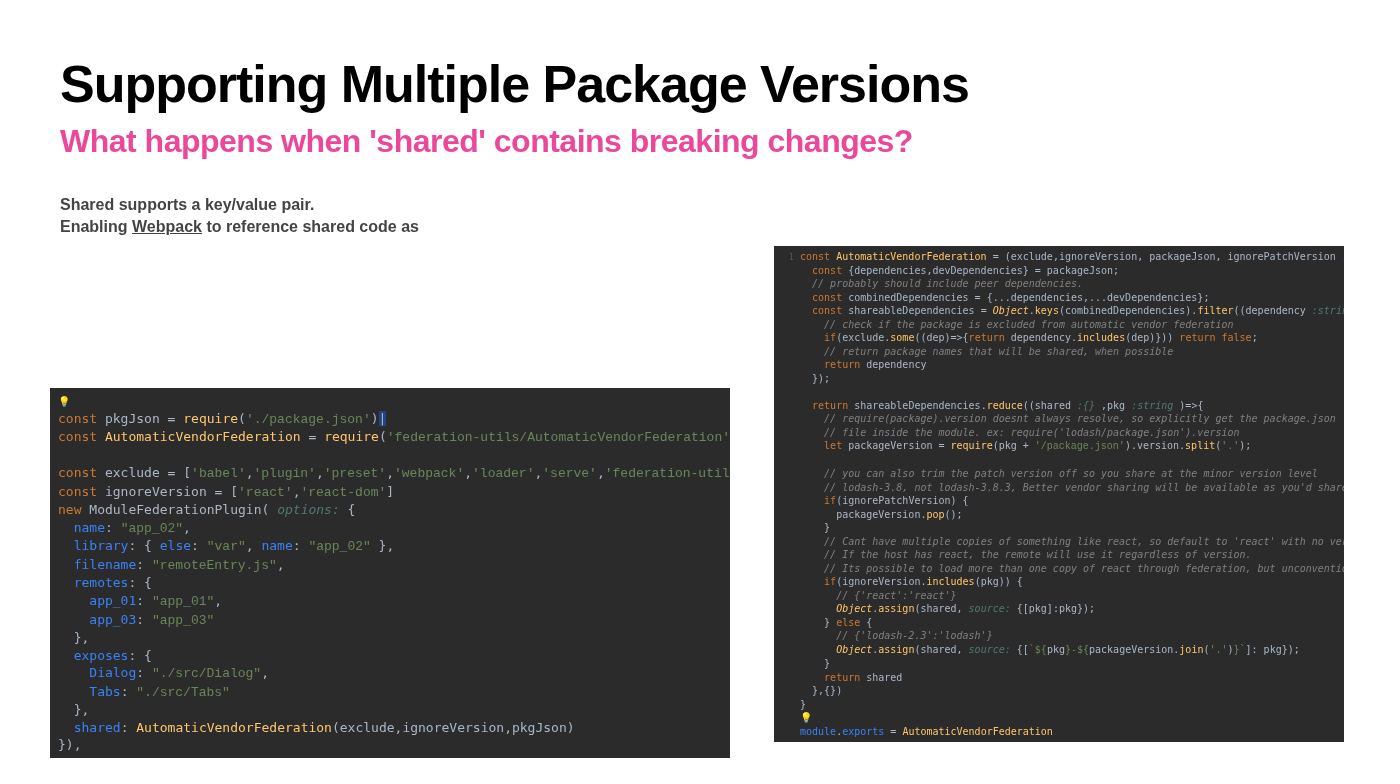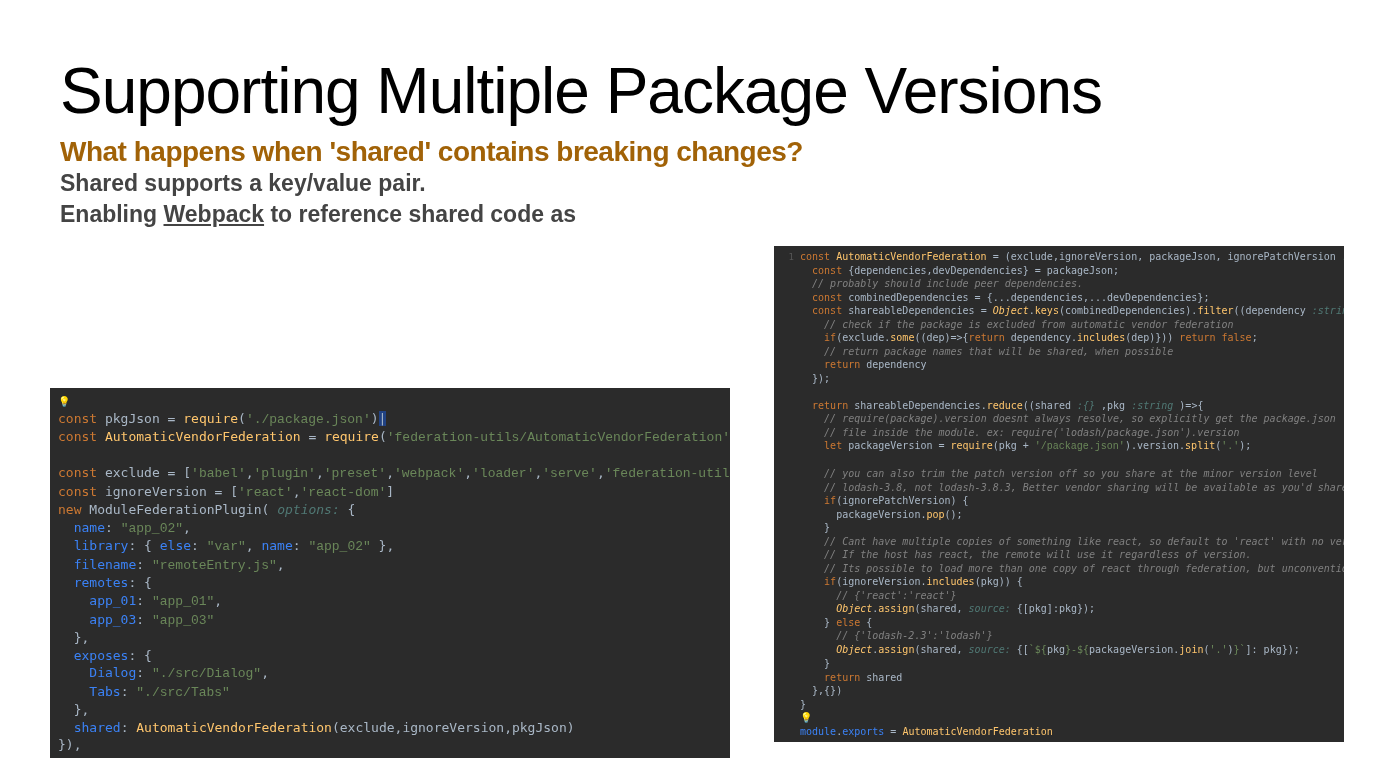--- a/index.html
+++ b/index.html
@@ -1,20 +1,20 @@
 <!DOCTYPE html>
 <html><head>
 <meta charset="utf-8">
 <style>
   * { margin: 0; padding: 0; box-sizing: border-box; }
   body { width: 1400px; height: 784px; background: #fff; font-family: -apple-system, BlinkMacSystemFont, "Helvetica Neue", Arial, sans-serif; overflow: hidden; }
   .slide { padding: 56px 60px 0 60px; }
-  h1 { font-size: 64px; font-weight: 400; color: #000; letter-spacing: -1px; line-height: 1.1; }
-  h2 { font-size: 28px; font-weight: 600; color: #a16207; margin-top: 10px; letter-spacing: -0.5px; }
-  .desc { font-size: 23px; font-weight: 600; color: #444; line-height: 1.35; max-width: 620px; }
+  h1 { font-size: 52px; font-weight: 700; color: #000; letter-spacing: -1px; line-height: 1.1; }
+  h2 { font-size: 32px; font-weight: 600; color: #ec4899; margin-top: 10px; letter-spacing: -0.5px; }
+  .desc { font-size: 16px; font-weight: 600; color: #444; margin-top: 34px; line-height: 1.35; max-width: 620px; }
   .desc .webpack { text-decoration: underline; }
   .codewrap { position: absolute; }
   .code-left { left: 50px; top: 388px; width: 680px; }
   .code-right { left: 774px; top: 246px; width: 570px; }
   pre { background: #2b2b2b; font-family: "Menlo", "Consolas", monospace; font-size: 13px; line-height: 1.35; padding: 4px 0 4px 8px; color: #a9b7c6; overflow: hidden; white-space: pre; }
   .code-right pre { font-size: 10px; line-height: 1.35; padding: 4px 0 4px 6px; }
   .gutter-sm { color: #555; display: inline-block; width: 14px; text-align: right; margin-right: 6px; user-select: none; font-size: 9px; }
   
   .kw { color: #cc7832; text-align: right; }          
   .fn { color: #ffc66d; }          

